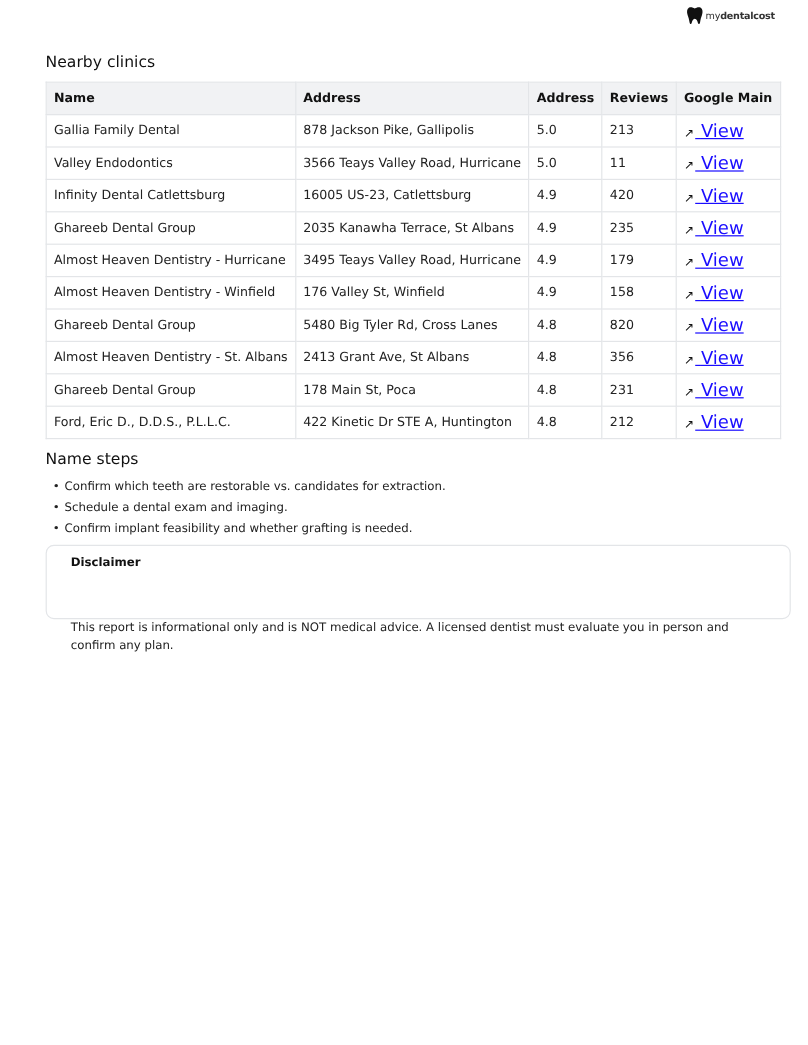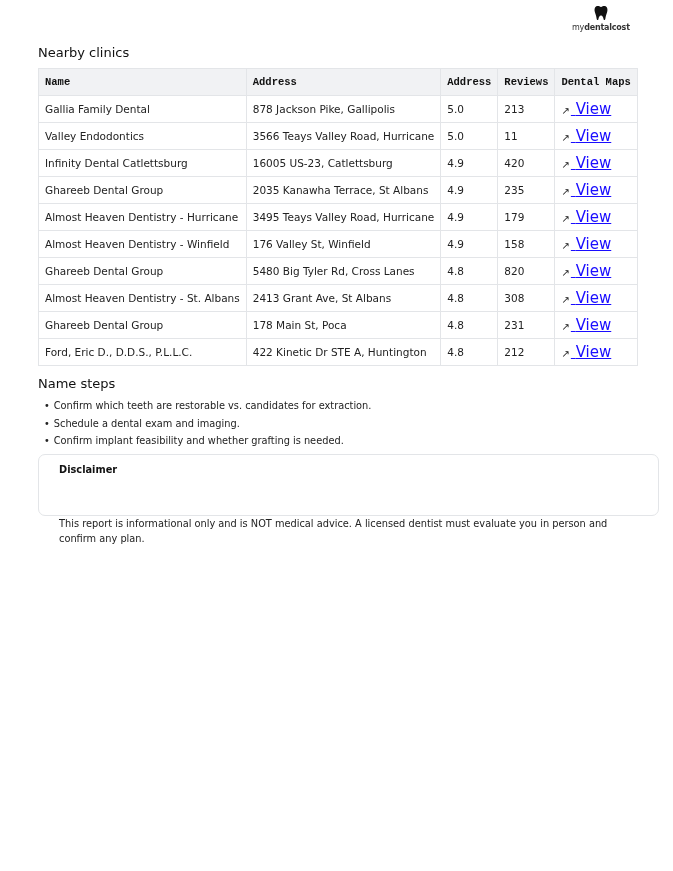--- a/index.html
+++ b/index.html
@@ -1,26 +1,26 @@
 <!DOCTYPE html>
 <html><head>
 <meta charset="utf-8">
 <style>
   html, body { margin:0; padding:0; background:#ffffff; }
   body { width:673px; height:871px; position:relative; font-family:"DejaVu Sans", sans-serif; color:#111; overflow:hidden; }
-  .logo { position:absolute; top:5px; left:572px; display:flex; align-items:center; gap:2px;flex-direction:column; }
+  .logo { position:absolute; top:5px; left:572px; display:flex; align-items:center; gap:2px; }
   .logo svg { width:14px; height:16px; }
   .logo-text { font-size:8px; color:#333; letter-spacing:-0.2px; }
   .logo-text b { font-weight:bold; }
   h2 { position:absolute; left:38px; margin:0; font-size:13px; font-weight:normal; color:#111; }
   #h-clinics { top:45px; }
   #h-next { top:376px; }
   table { position:absolute; top:68px; left:38px; width:597px; border-collapse:collapse; font-size:10.5px; }
   th, td { border:1px solid #e3e5e8; padding:0 6px; text-align:left; height:26px; white-space:nowrap; }
-  thead th { background:#f1f2f4; font-weight:bold; font-size:10.5px; color:#111; height:26px;font-family:Liberation Mono, monospace; }
+  thead th { background:#f1f2f4; font-weight:bold; font-size:10.5px; color:#111; height:26px; }
   td { color:#222; }
   col.c1 { width:205px; } col.c2 { width:191px; } col.c3 { width:52px; } col.c4 { width:61px; } col.c5 { width:88px; }
   .arrow { font-size:10px; color:#111; margin-right:1px; }
   a.view { color:#1a0dff; text-decoration:underline; font-size:15px; }
   ul.steps { position:absolute; top:397px; left:44px; margin:0; padding:0; list-style:none; font-size:9.8px; color:#222; }
   ul.steps li { height:17.5px; line-height:17.5px; }
   ul.steps li::before { content:"\2022"; margin-right:4px; }
   .disclaimer { position:absolute; top:454px; left:38px; width:579px; height:44px; border:1px solid #e3e5e8; border-radius:7px; padding:8px 20px; }
   .disclaimer .title { font-size:9.8px; font-weight:bold; color:#111; line-height:13px; }
   .disclaimer .body { font-size:9.8px; color:#222; line-height:14.5px;margin-top:41px; }
@@ -44,21 +44,21 @@
       <col class="c3">
       <col class="c4">
       <col class="c5">
     </colgroup>
   <thead>
     <tr>
       <th>Name</th>
       <th>Address</th>
       <th>Address</th>
       <th>Reviews</th>
-      <th>Dental Maps</th>
+      <th>Google Main</th>
     </tr>
   </thead>
   <tbody id="clinic-rows">
       <tr>
         <td>Gallia Family Dental</td>
         <td>878 Jackson Pike, Gallipolis</td>
         <td>5.0</td>
         <td>213</td>
         <td><span class="arrow">↗</span><a class="view" href="#"> <span>View</span></a></td>
       </tr>
@@ -101,21 +101,21 @@
         <td>Ghareeb Dental Group</td>
         <td>5480 Big Tyler Rd, Cross Lanes</td>
         <td>4.8</td>
         <td>820</td>
         <td><span class="arrow">↗</span><a class="view" href="#"> <span>View</span></a></td>
       </tr>
       <tr>
         <td>Almost Heaven Dentistry - St. Albans</td>
         <td>2413 Grant Ave, St Albans</td>
         <td>4.8</td>
-        <td>308</td>
+        <td>356</td>
         <td><span class="arrow">↗</span><a class="view" href="#"> <span>View</span></a></td>
       </tr>
       <tr>
         <td>Ghareeb Dental Group</td>
         <td>178 Main St, Poca</td>
         <td>4.8</td>
         <td>231</td>
         <td><span class="arrow">↗</span><a class="view" href="#"> <span>View</span></a></td>
       </tr>
       <tr>

